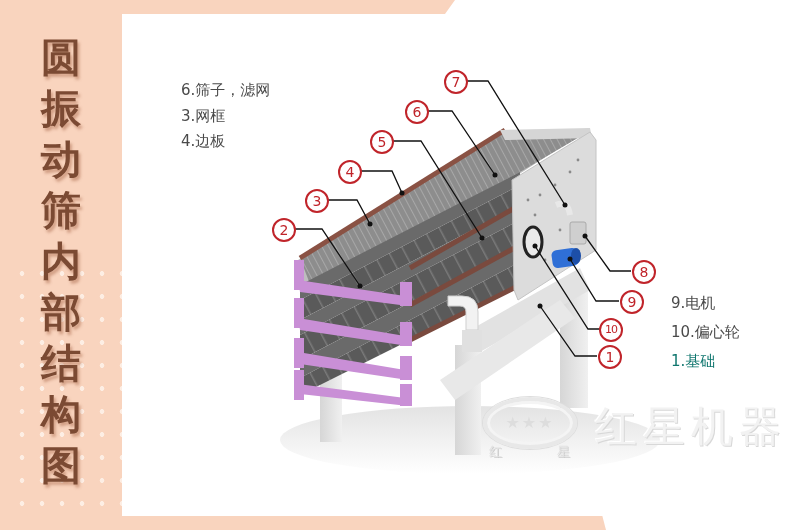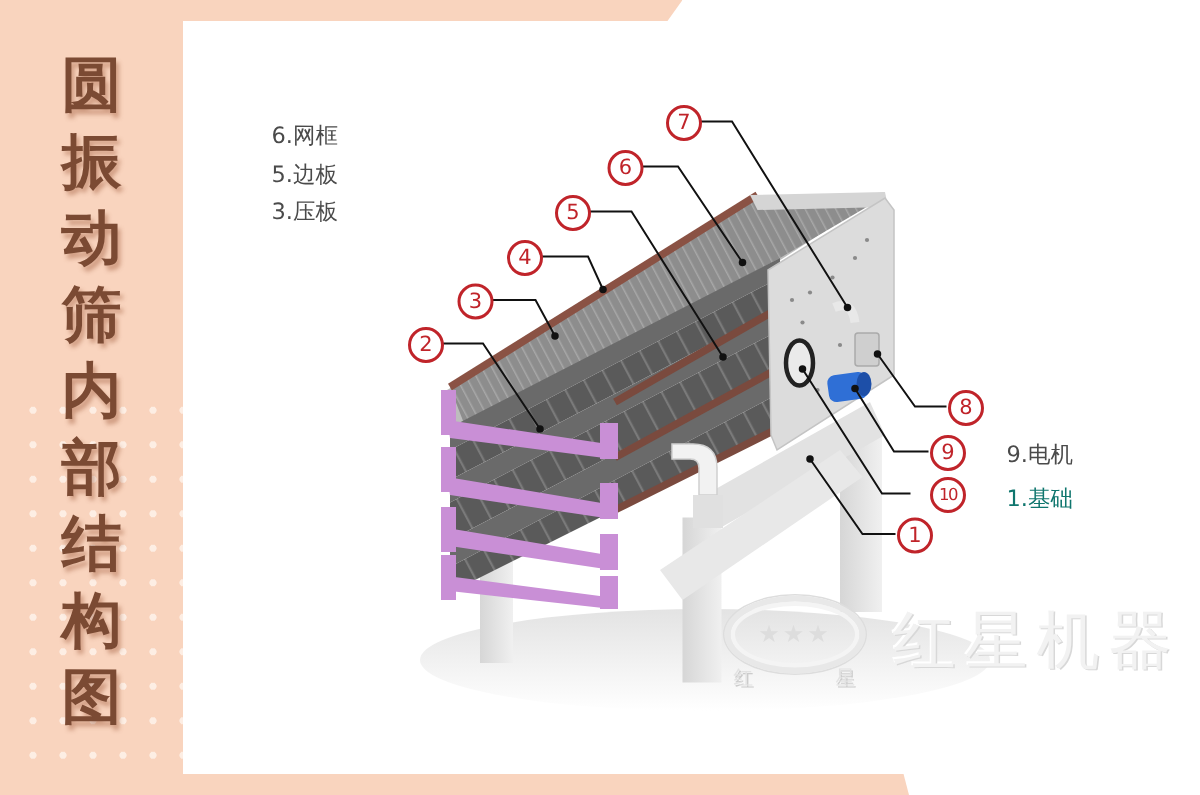--- a/index.html
+++ b/index.html
@@ -160,31 +160,32 @@
 </svg>
 
 <div class="callout" style="left:444px;top:70px;">7</div>
 <div class="callout" style="left:405px;top:100px;">6</div>
 <div class="callout" style="left:370px;top:130px;">5</div>
 <div class="callout" style="left:338px;top:160px;">4</div>
 <div class="callout" style="left:305px;top:189px;">3</div>
 <div class="callout" style="left:272px;top:218px;">2</div>
 <div class="callout" style="left:632px;top:260px;">8</div>
 <div class="callout" style="left:620px;top:290px;">9</div>
-<div class="callout small" style="left:620px;top:318px;">10</div>
+<div class="callout small" style="left:599px;top:318px;">10</div>
 <div class="callout" style="left:598px;top:345px;">1</div>
 
 <div class="labels-left">
-  <div>6.网框</div>
-  <div>5.边板</div>
-  <div>3.压板</div>
+  <div>6.筛子，滤网</div>
+  <div>3.网框</div>
+  <div>4.边板</div>
 </div>
 
 <div class="labels-right">
   <div>9.电机</div>
+  <div>10.偏心轮</div>
   <div class="faded">1.基础</div>
 </div>
 
 <div class="logo">
   <div class="logo-oval">★★★</div>
   <div class="logo-small" style="left:6px;">红</div>
   <div class="logo-small" style="left:74px;">星</div>
   <div class="logo-cn">红星机器</div>
 </div>
 

